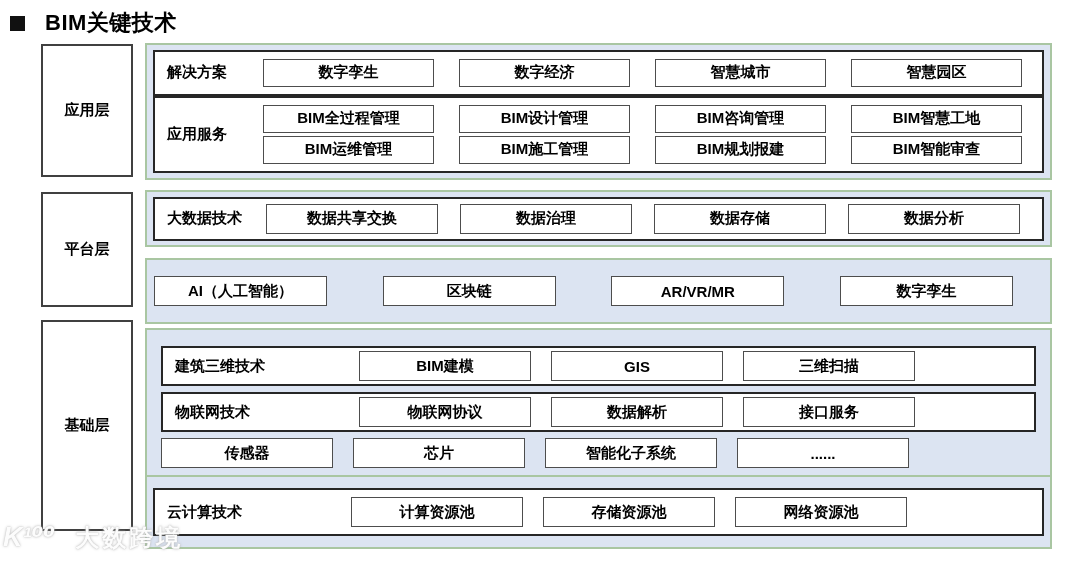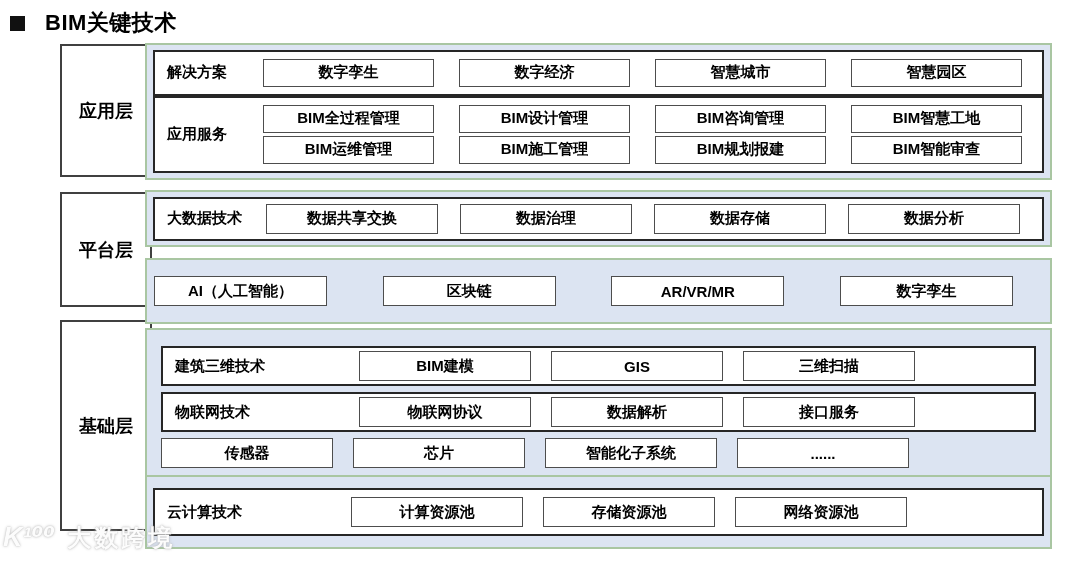--- a/index.html
+++ b/index.html
@@ -8,23 +8,23 @@
 
   .canvas { position:relative; width:1080px; height:565px; background:#ffffff; overflow:hidden; }
 
   
   .title { position:absolute; left:10px; top:8px; display:flex; align-items:center; gap:20px; }
   .title .bullet { width:15px; height:15px; background:#111; flex-shrink:0; }
   .title .title-text { font-size:22px; font-weight:700; letter-spacing:0.5px; }
 
   
   .layer-label {
-    position:absolute; left:60px; width:92px; background:#fff;
+    position:absolute; left:41px; width:92px; background:#fff;
     border:2px solid #404040; display:flex; align-items:center; justify-content:center;
-    font-size:18px; font-weight:700;
+    font-size:15px; font-weight:700;
   }
 
   
   .container {
     position:absolute; left:145px; width:907px;
     background:#dce4f2; border:2px solid #a9c6a2;
   }
   .c-app  { top:43px;  height:137px; padding:5px 6px; display:flex; flex-direction:column; justify-content:space-between; }
   .c-p1   { top:190px; height:57px;  padding:0 6px; display:flex; align-items:center; }
   .c-p2   { top:258px; height:66px;  padding:0 37px 0 7px; display:flex; align-items:center; justify-content:space-between; }
@@ -61,21 +61,21 @@
     font-size:15px; font-weight:700; white-space:nowrap; flex-shrink:0;
   }
   .w171 { width:171px; } .w172 { width:172px; } .w173 { width:173px; }
   .h28 { height:28px; } .h30 { height:30px; }
 
   .bare-row { display:flex; gap:20px; align-items:center; }
 
   
   .watermark {
     position:absolute; left:3px; top:521px;
-    display:flex; align-items:baseline; gap:12px;
+    display:flex; align-items:baseline; gap:20px;
     color:rgba(255,255,255,0.95);
     text-shadow:0 0 1px #bfbfbf, 0 0 3px rgba(170,170,170,0.8);
     font-weight:800; letter-spacing:3px; pointer-events:none;
   }
   .wm-logo { font-size:27px; font-style:italic; letter-spacing:0; }
   .wm-text { font-size:24px; }
 </style>
 </head>
 <body>
 

